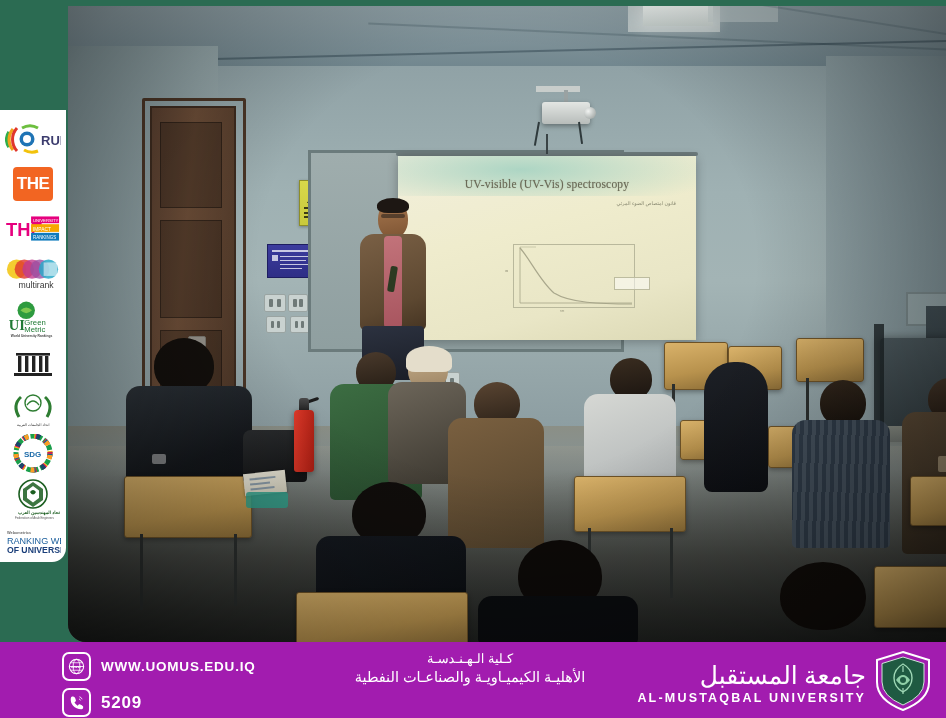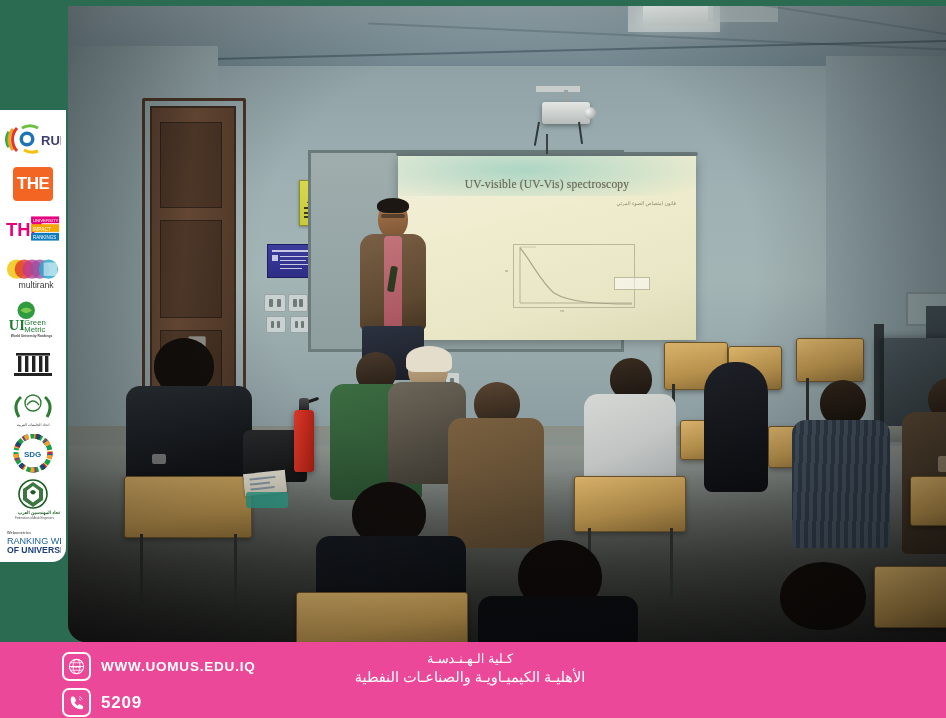--- a/index.html
+++ b/index.html
@@ -129,21 +129,21 @@
     background:radial-gradient(ellipse at 50% 40%,rgba(0,0,0,0) 40%,rgba(0,0,0,.30) 78%,rgba(0,0,0,.55) 100%);}
 
   
   #logopanel{position:absolute;left:0;top:110px;width:66px;height:452px;background:#ffffff;
     border-bottom-right-radius:14px;display:flex;flex-direction:column;align-items:center;
     padding-top:8px;box-sizing:border-box;}
   .lg{width:56px;height:48px;display:flex;align-items:center;justify-content:center;
      position:relative;margin-bottom:2px;}
 
   
-  #banner{position:absolute;left:0;bottom:0;width:946px;height:76px;background:#ec4899;}
+  #banner{position:absolute;left:0;bottom:0;width:946px;height:76px;background:#a21caf;}
   .b-contact{position:absolute;left:62px;top:10px;width:230px;}
   .b-row{display:flex;align-items:center;margin-bottom:7px;}
   .b-ico{width:25px;height:25px;border:2px solid #ffffff;border-radius:7px;
     display:flex;align-items:center;justify-content:center;margin-right:10px;flex:0 0 auto;}
   .b-txt{color:#ffffff;font-weight:bold;font-size:13.5px;letter-spacing:.8px;}
   .b-arabic{position:absolute;left:300px;top:8px;width:340px;text-align:center;direction:rtl;}
   .ar1{color:#ffffff;font-weight:bold;font-size:16px;line-height:20px;letter-spacing:.5px;}
   .ar2{color:#ffffff;font-size:13px;line-height:18px;letter-spacing:3px;}
   .ar3{color:#ffffff;font-size:14.5px;line-height:19px;}
   .b-uni{position:absolute;right:14px;top:8px;display:flex;align-items:center;}
@@ -493,15 +493,31 @@
         </div>
         <span class="b-txt" style="font-size:17px;">5209</span>
       </div>
     </div>
 
     <div class="b-arabic">
       <div class="ar2">كـلية الـهـنـدسـة</div>
       <div class="ar3">الأهليـة الكيميـاويـة والصناعـات النفطية</div>
     </div>
 
+    <div class="b-uni">
+      <div class="uni-text">
+        <div class="uni-ar">جامعة المستقبل</div>
+        <div class="uni-en">AL-MUSTAQBAL UNIVERSITY</div>
+      </div>
+      <div>
+        <svg width="58" height="62" viewBox="0 0 58 62">
+          <path d="M29 2 L55 10 V32 Q55 50 29 60 Q3 50 3 32 V10 Z" fill="none" stroke="#ffffff" stroke-width="2"></path>
+          <path d="M29 7 L50 13.5 V32 Q50 46 29 55 Q8 46 8 32 V13.5 Z" fill="#1f5a42" stroke="#cfe6d8" stroke-width="1"></path>
+          <path d="M29 14 q9 5 9 14 q0 9 -9 14 q-9 -5 -9 -14 q0 -9 9 -14 Z" fill="none" stroke="#9fd8b6" stroke-width="1.4"></path>
+          <path d="M22 30 q7 -10 14 0 q-7 10 -14 0 Z" fill="#8fd0a8"></path>
+          <circle cx="29" cy="30" r="3" fill="#1f5a42"></circle>
+          <path d="M29 16 v6 M29 38 v6" stroke="#9fd8b6" stroke-width="1.2"></path>
+        </svg>
+      </div>
+    </div>
   </div>
 
 </div>
 
 </body></html>

